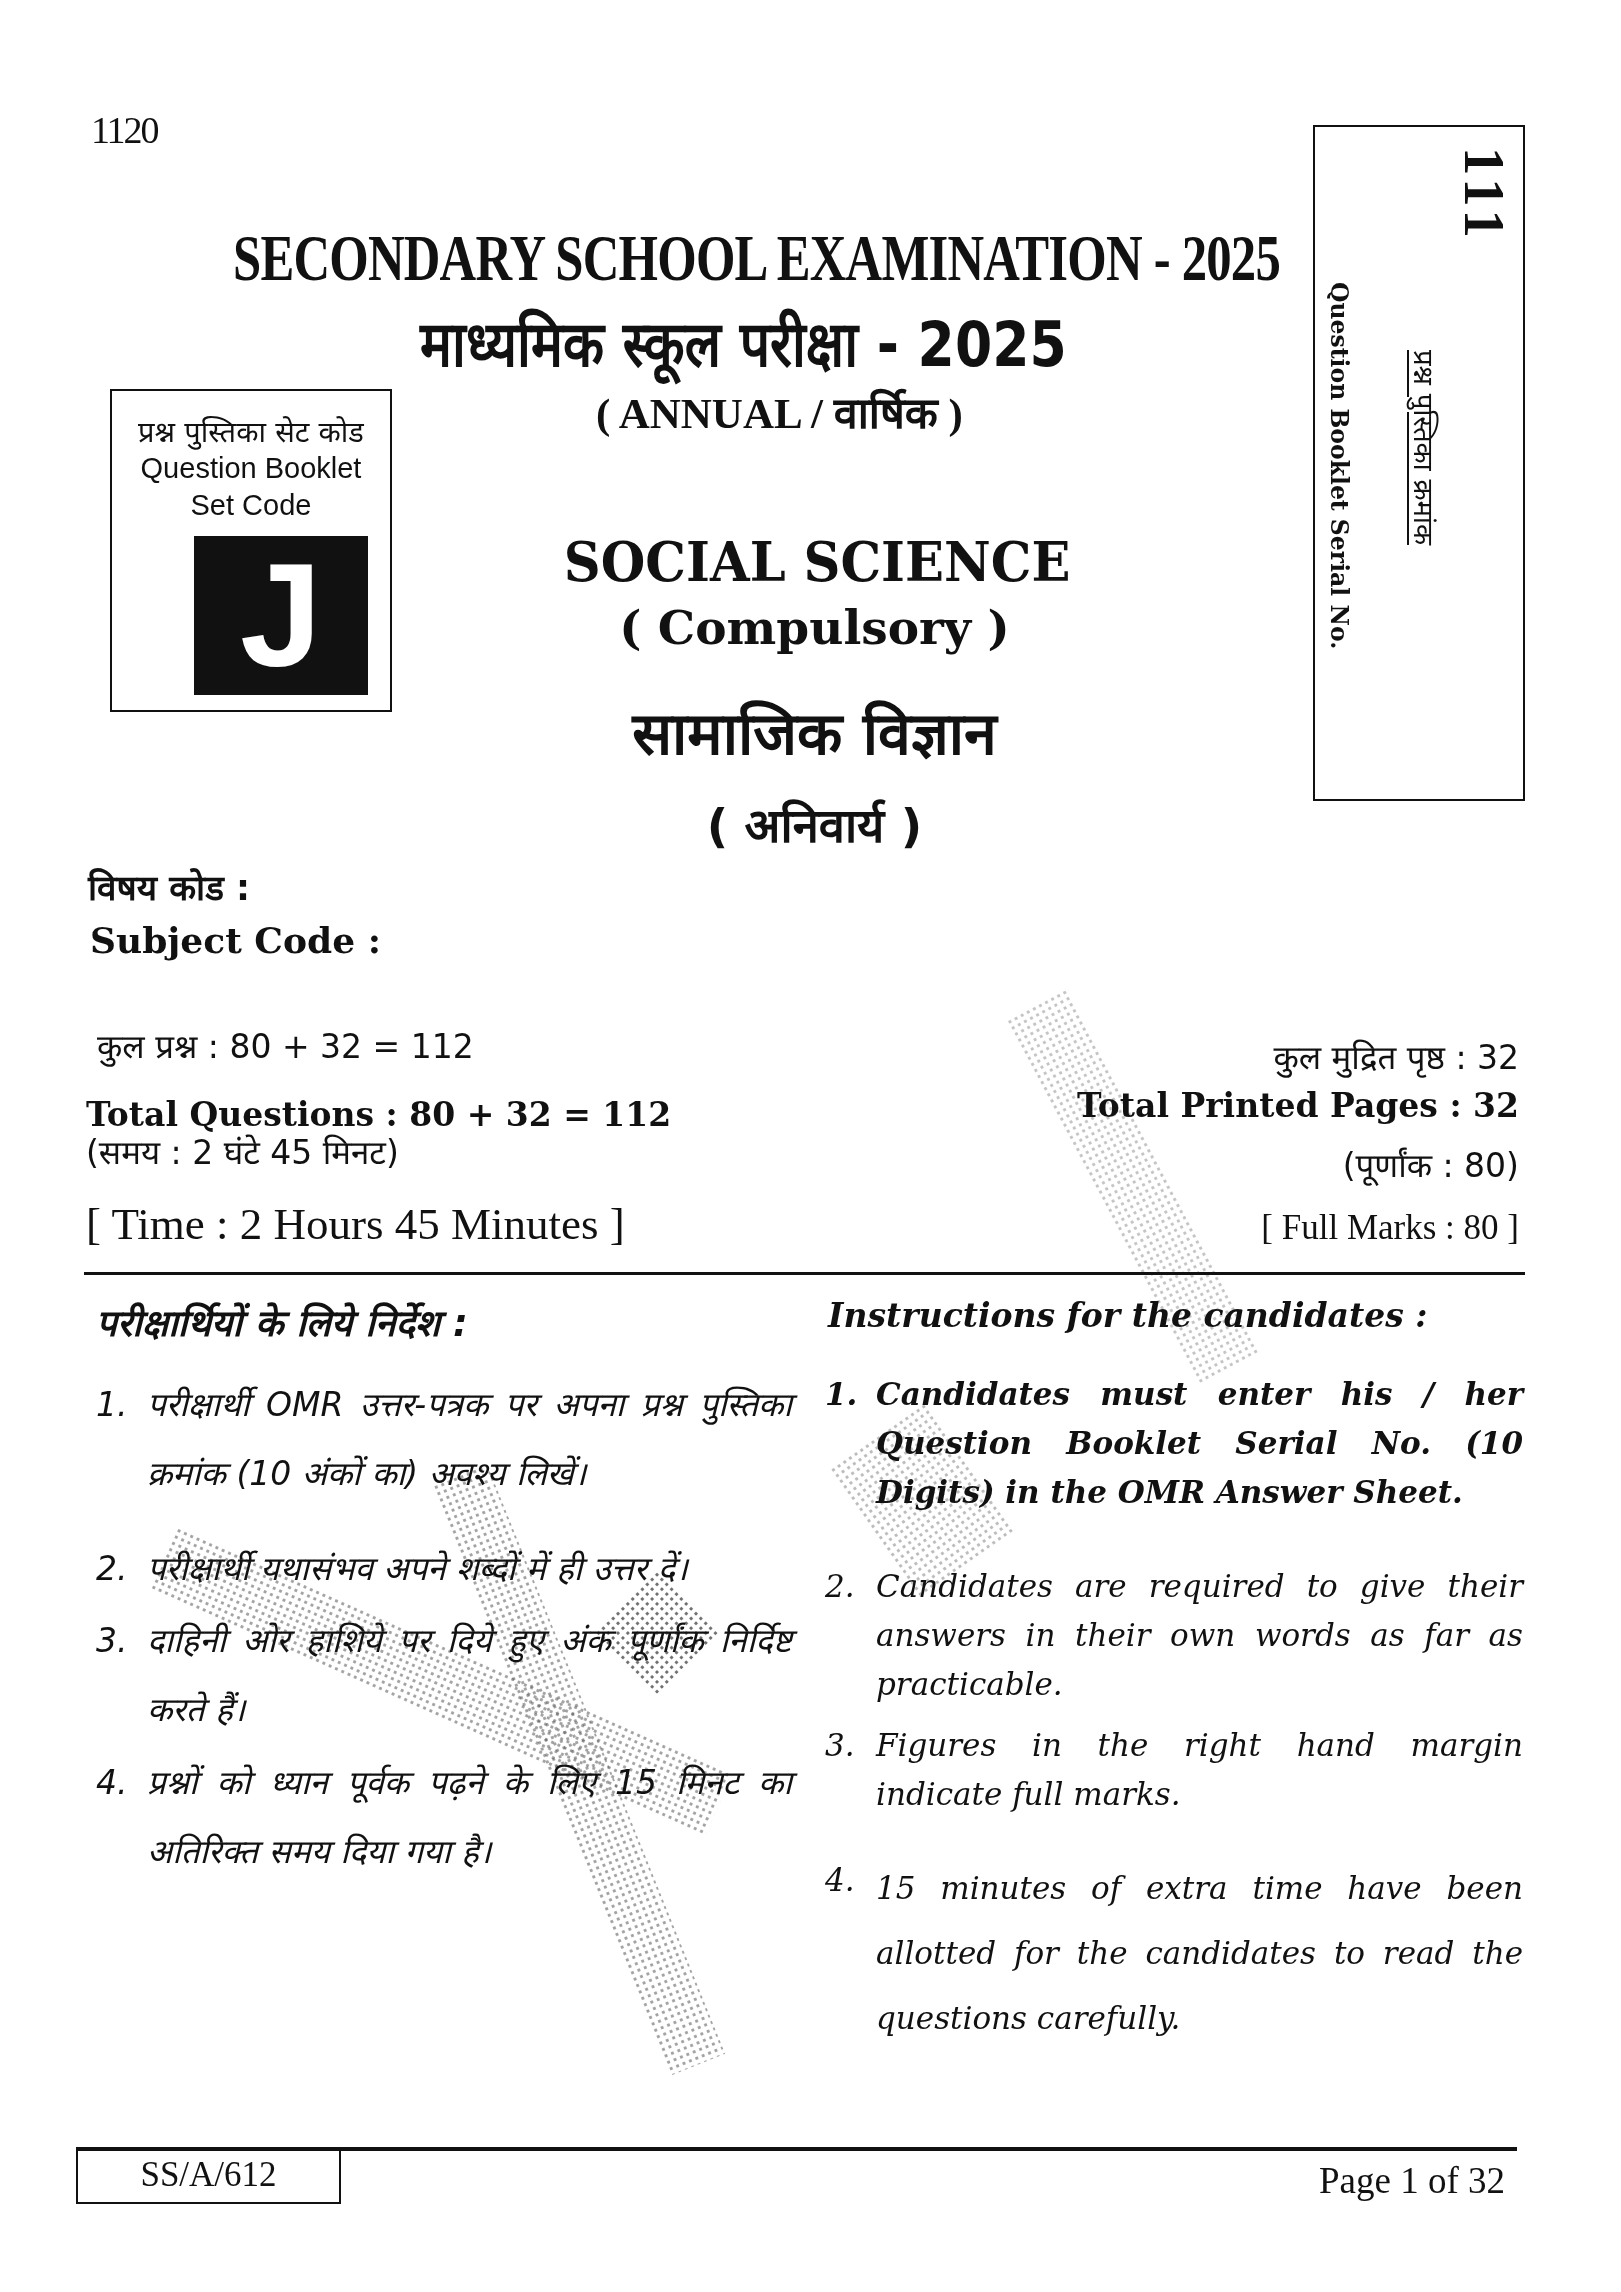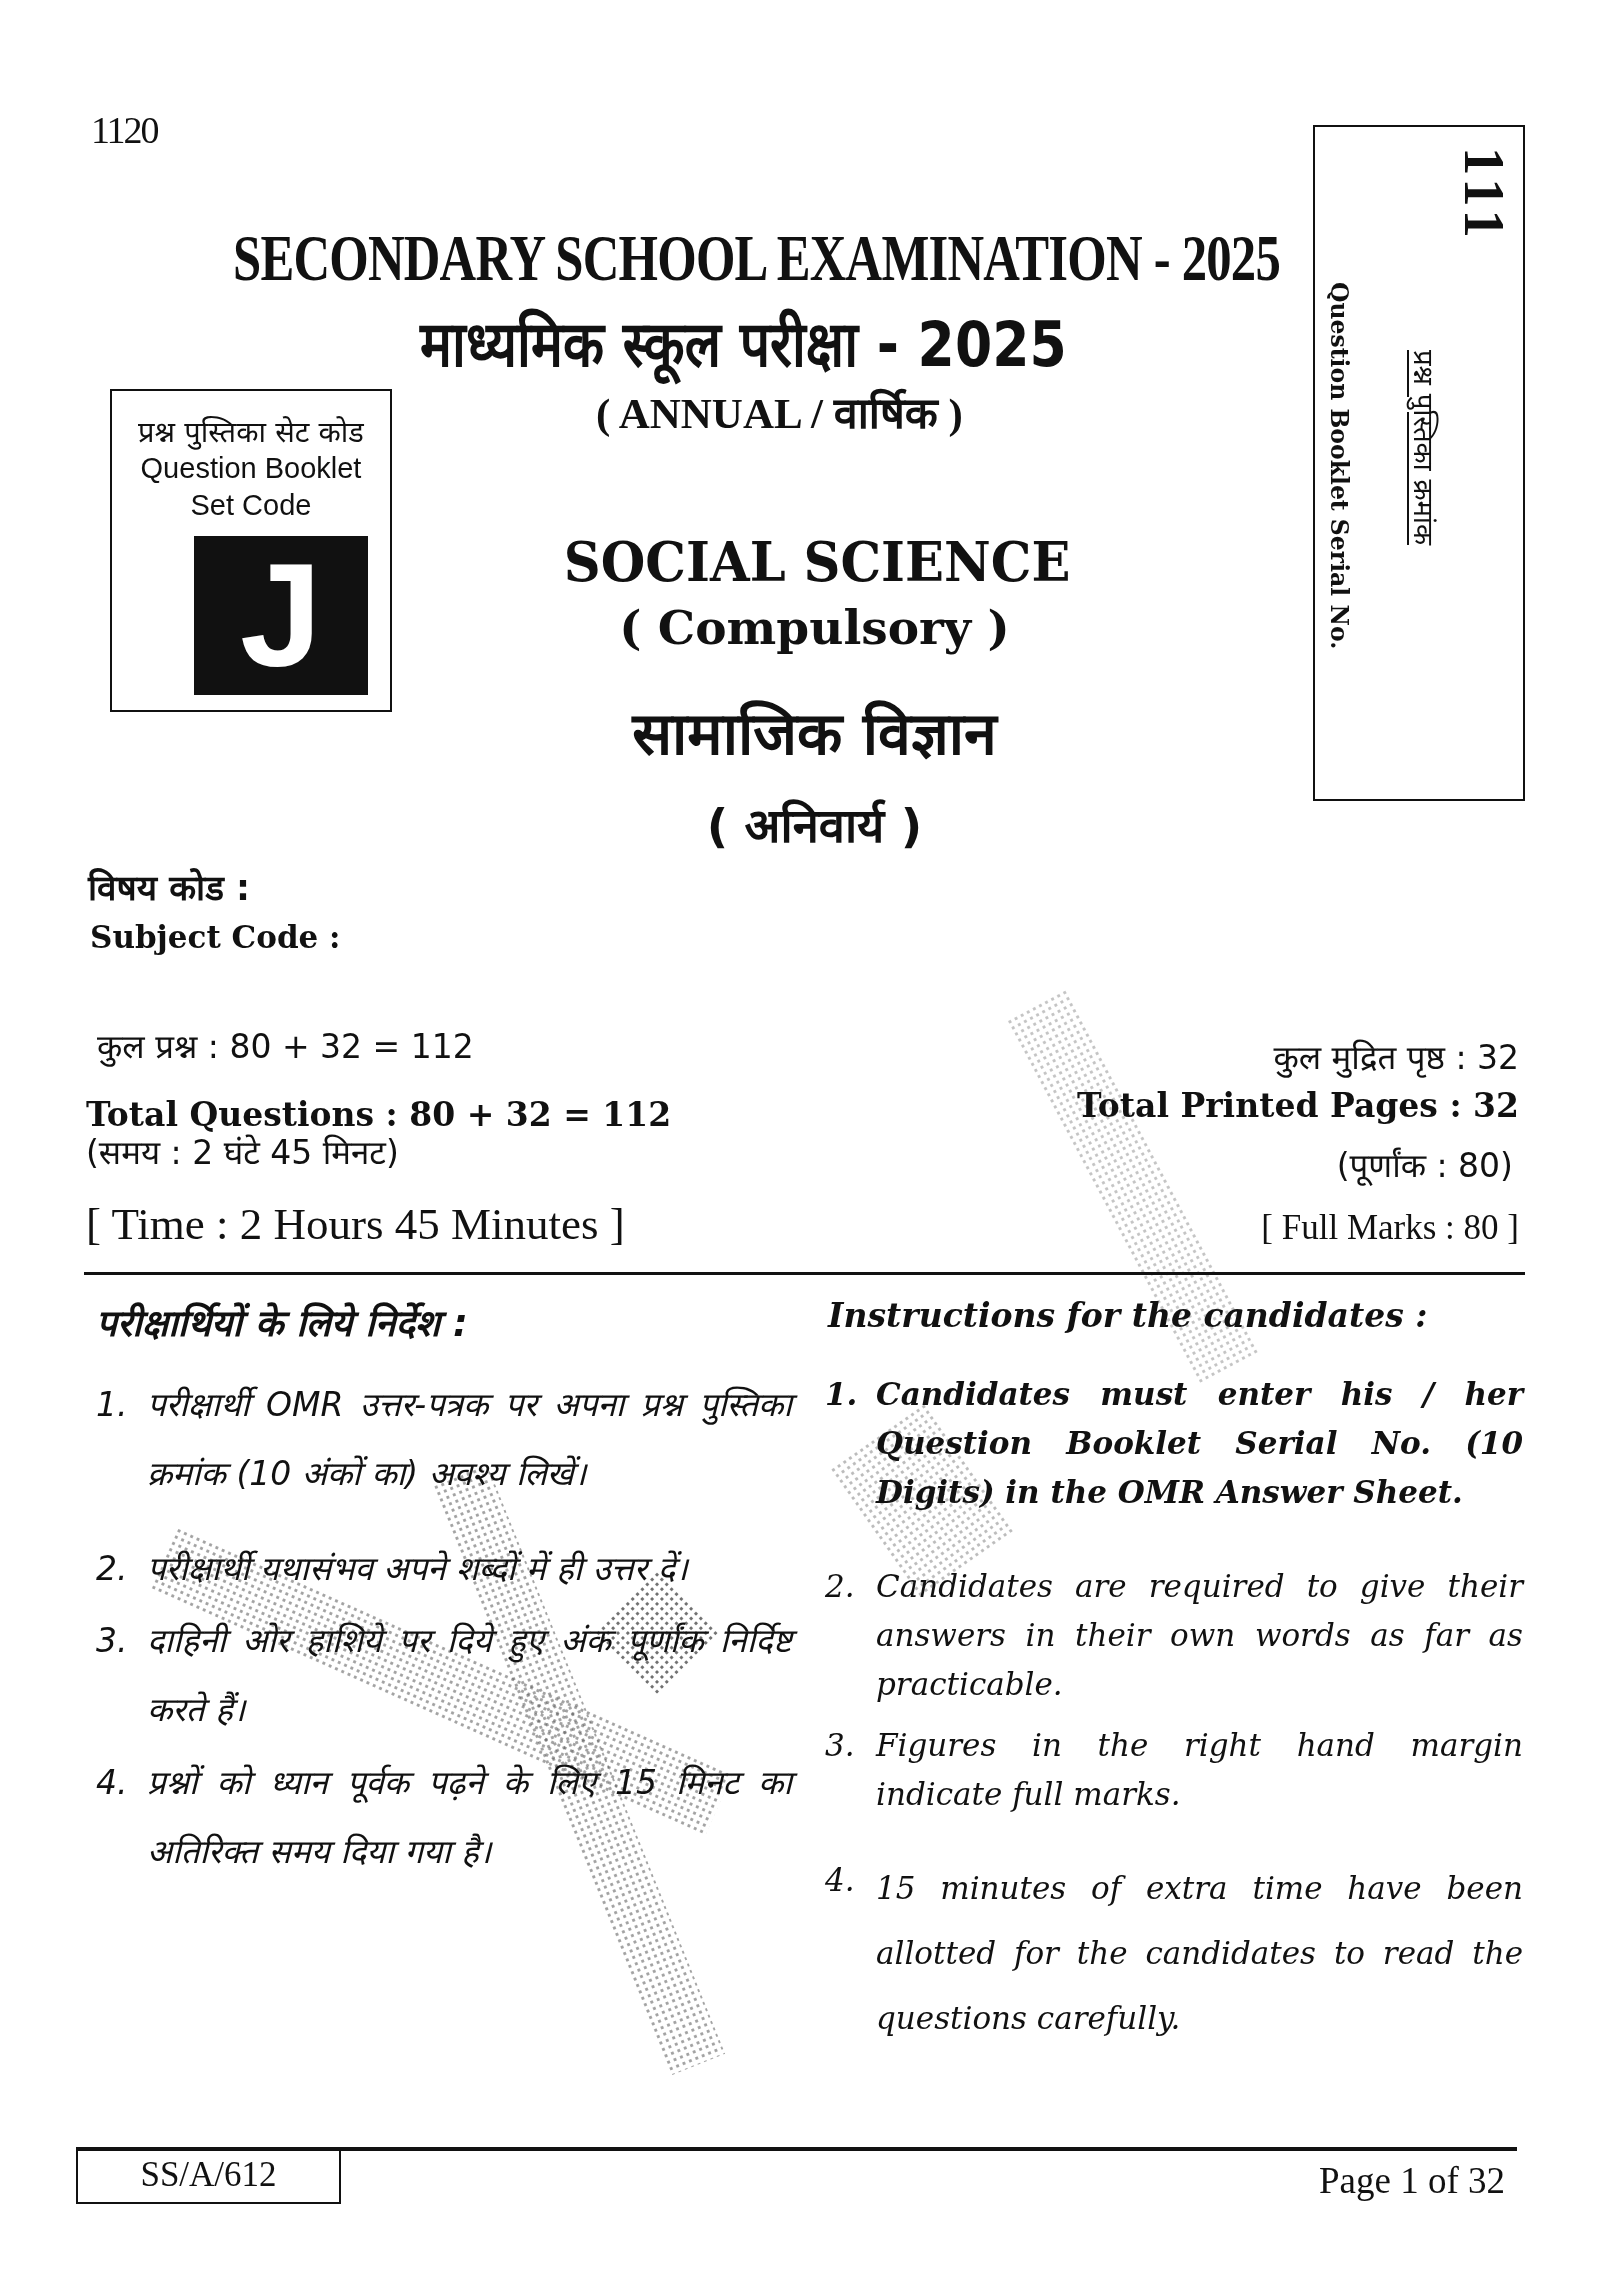--- a/index.html
+++ b/index.html
@@ -22,31 +22,31 @@
   #setcode-en1 { position: absolute; left: 0; top: 61px; width: 100%; text-align: center; font-size: 29px; font-family: "Liberation Sans", sans-serif; }
   #setcode-en2 { position: absolute; left: 0; top: 98px; width: 100%; text-align: center; font-size: 29px; font-family: "Liberation Sans", sans-serif; }
   #setcode-letter-box { position: absolute; left: 82px; top: 145px; width: 174px; height: 159px; background: #111; color: #fff; text-align: center; font-size: 147px; line-height: 159px; font-weight: bold; font-family: "Liberation Sans", sans-serif; }
 
   #subject-en { left: 545px; top: 529px; width: 539px; text-align: center; font-size: 55px; font-weight: bold; font-family: "DejaVu Serif", serif; white-space: nowrap; transform: scaleX(0.93); transform-origin: center top; }
   #compulsory-en { left: 545px; top: 600px; width: 539px; text-align: center; font-size: 47px; font-weight: bold; font-family: "DejaVu Serif", serif; white-space: nowrap; }
   #subject-hi { left: 545px; top: 691px; width: 539px; text-align: center; font-size: 59px; font-weight: bold; font-family: "DejaVu Sans", sans-serif; white-space: nowrap; }
   #compulsory-hi { left: 545px; top: 792px; width: 539px; text-align: center; font-size: 47px; font-weight: bold; font-family: "DejaVu Sans", sans-serif; white-space: nowrap; }
 
   #subject-code-hi { left: 88px; top: 863px; font-size: 35px; font-weight: bold; font-family: "DejaVu Sans", sans-serif; }
-  #subject-code-en { left: 90px; top: 919px; font-size: 31px; font-weight: bold; font-family: "DejaVu Serif", serif; }
+  #subject-code-en { left: 90px; top: 919px; font-size: 36px; font-weight: bold; font-family: "DejaVu Serif", serif; }
 
   .stat { font-size: 33px; white-space: nowrap; }
   #total-q-hi { left: 97px; top: 1023px; font-family: "DejaVu Sans", sans-serif; font-size: 33px; }
   #total-q-en { left: 86px; top: 1076px; font-weight: bold; font-family: "DejaVu Serif", serif; font-size: 33px; margin-top: 19px; }
   #time-hi { left: 86px; top: 1129px; font-family: "DejaVu Sans", sans-serif; font-size: 33px; }
   #time-en { left: 86px; top: 1198px; font-family: "Liberation Serif", serif; font-size: 45px; }
 
   #pages-hi { right: 102px; top: 1034px; font-family: "DejaVu Sans", sans-serif; font-size: 33px; text-align: right; }
   #pages-en { right: 102px; top: 1086px; font-weight: bold; font-family: "DejaVu Serif", serif; font-size: 33px; text-align: right; }
-  #marks-hi { right: 108px; top: 1142px; font-family: "DejaVu Sans", sans-serif; font-size: 33px; text-align: right; }
+  #marks-hi { right: 102px; top: 1142px; font-family: "DejaVu Sans", sans-serif; font-size: 33px; text-align: right; }
   #marks-en { right: 102px; top: 1208px; font-family: Liberation Serif, serif; font-size: 35px; text-align: right; margin-left: 32px; }
 
   #divider-top { left: 84px; top: 1272px; width: 1441px; height: 2.9px; background: #111; }
 
   #instr-hi-heading { left: 96px; top: 1296px; font-size: 37px; font-weight: bold; font-style: italic; font-family: "DejaVu Sans", sans-serif; white-space: nowrap; }
   #instr-en-heading { left: 828px; top: 1296px; font-size: 33px; font-weight: bold; font-style: italic; font-family: "DejaVu Serif", serif; white-space: nowrap; }
 
   .instr-col { position: absolute; }
   #instr-hi-list { left: 96px; top: 1370px; width: 696px; }
   #instr-en-list { left: 825px; top: 1370px; width: 698px; }

